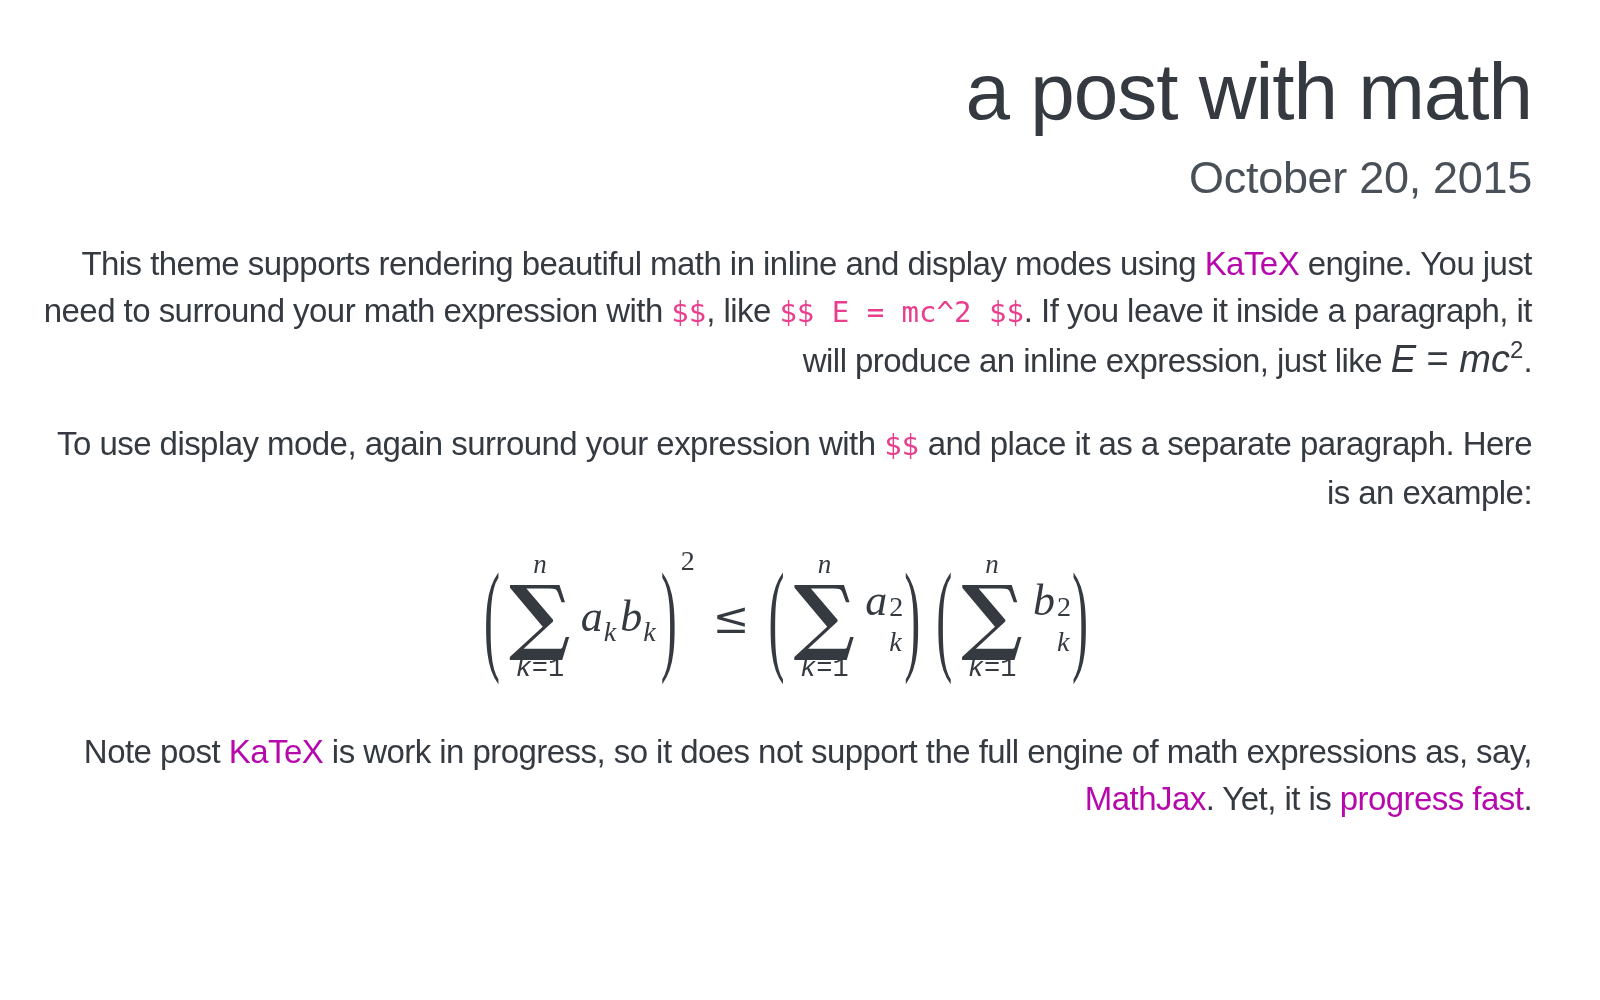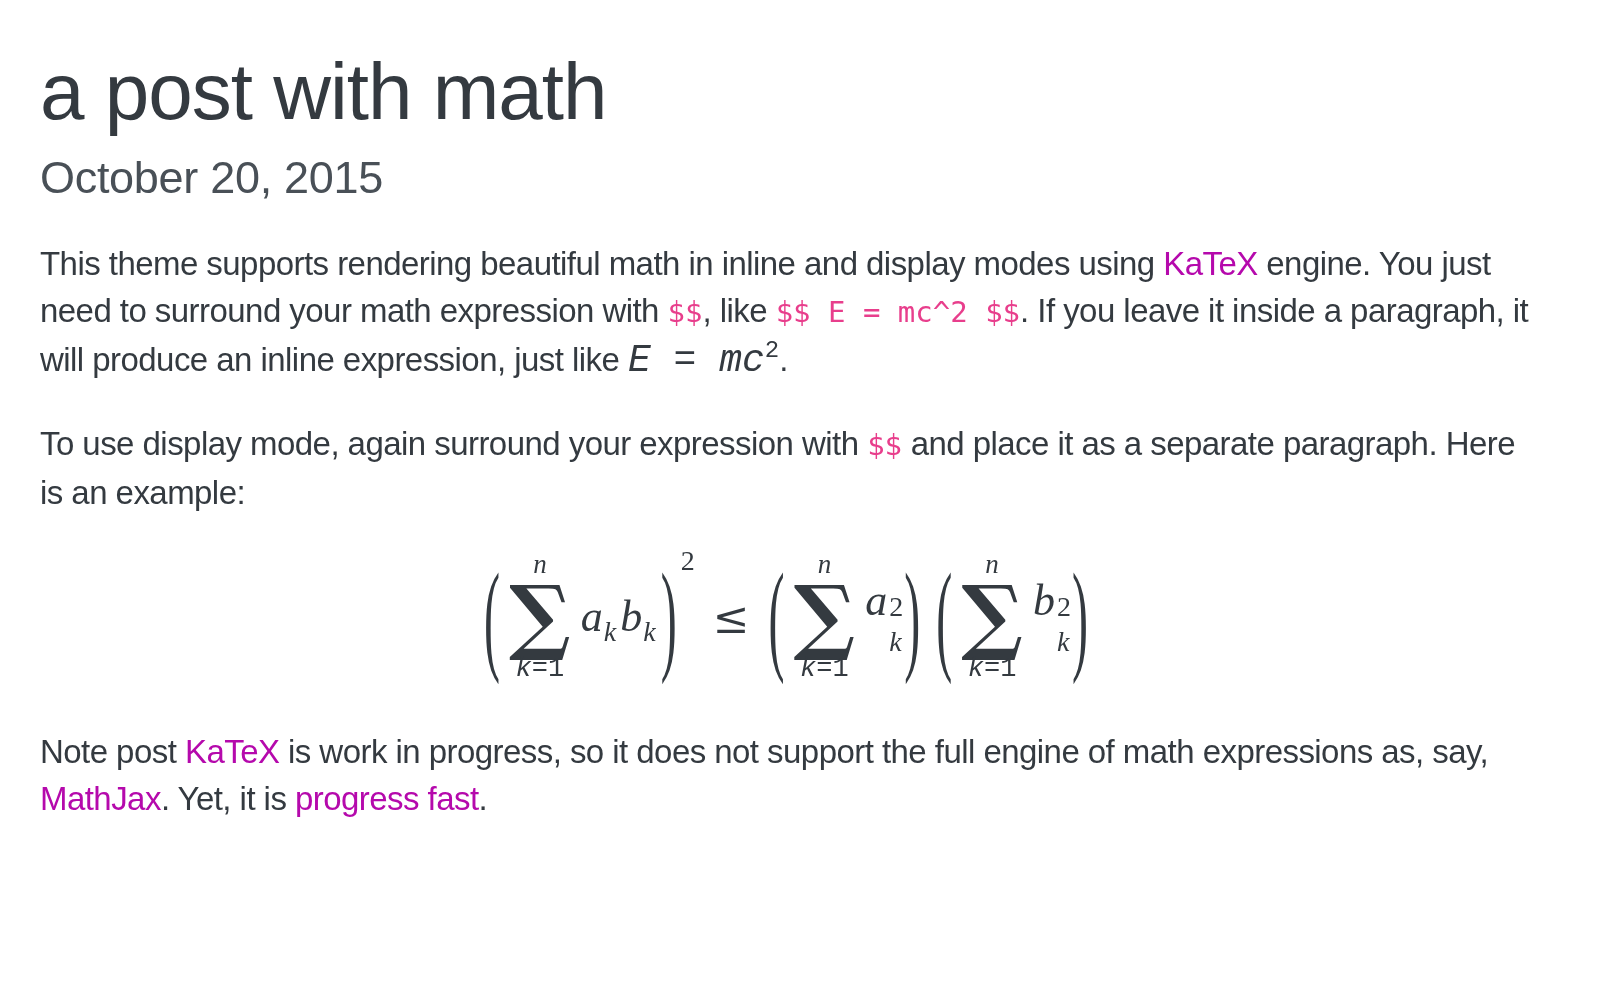--- a/index.html
+++ b/index.html
@@ -8,40 +8,40 @@
     --link:#b509ac;
     --code:#e83e8c;
     --bg:#ffffff;
   }
   *{box-sizing:border-box;}
   html,body{margin:0;padding:0;background:var(--bg);}
   body{
     width:1600px;height:1000px;overflow:hidden;
     font-family:"Liberation Sans",sans-serif;color:var(--text);
   }
-  .content{width:1492px;margin:0 0 0 40px;}
+  .content{width:1492px;margin:0 0 0 40px;text-align:right;}
   h1.post-title{
     margin:46px 0 0;font-size:80px;line-height:1.15;font-weight:300;
     letter-spacing:-1px;color:var(--text);
   }
   .post-date{
     margin-top:14px;font-size:45px;font-weight:400;color:var(--muted);
     letter-spacing:-0.3px;
   }
   p.body-text{
     margin:36px 0 0;font-size:33px;line-height:47px;letter-spacing:-0.55px;
     color:var(--text);
   }
   a.post-link{color:var(--link);text-decoration:none;cursor:pointer;}
   code.inline-code{
     font-family:"DejaVu Sans Mono","Liberation Mono",monospace;
     font-size:29px;color:var(--code);letter-spacing:0;
   }
   
-  .imath{font-family:Liberation Mono, monospace;font-size:38px;letter-spacing:0;white-space:nowrap;}
+  .imath{font-family:Liberation Sans, sans-serif;font-size:38px;letter-spacing:0;white-space:nowrap;}
   .imath .mi{font-style:italic;font-weight:500;}
   .imath .mo{font-weight:500;}
   .imath sup{font-size:24px;font-weight:500;vertical-align:14px;line-height:0;}
   
   .math-display{
     margin:26px 0 0;height:150px;
     display:flex;align-items:center;justify-content:center;
     font-family:"Liberation Serif",serif;color:var(--text);letter-spacing:0;
   }
   .mgroup{display:inline-flex;align-items:center;}

